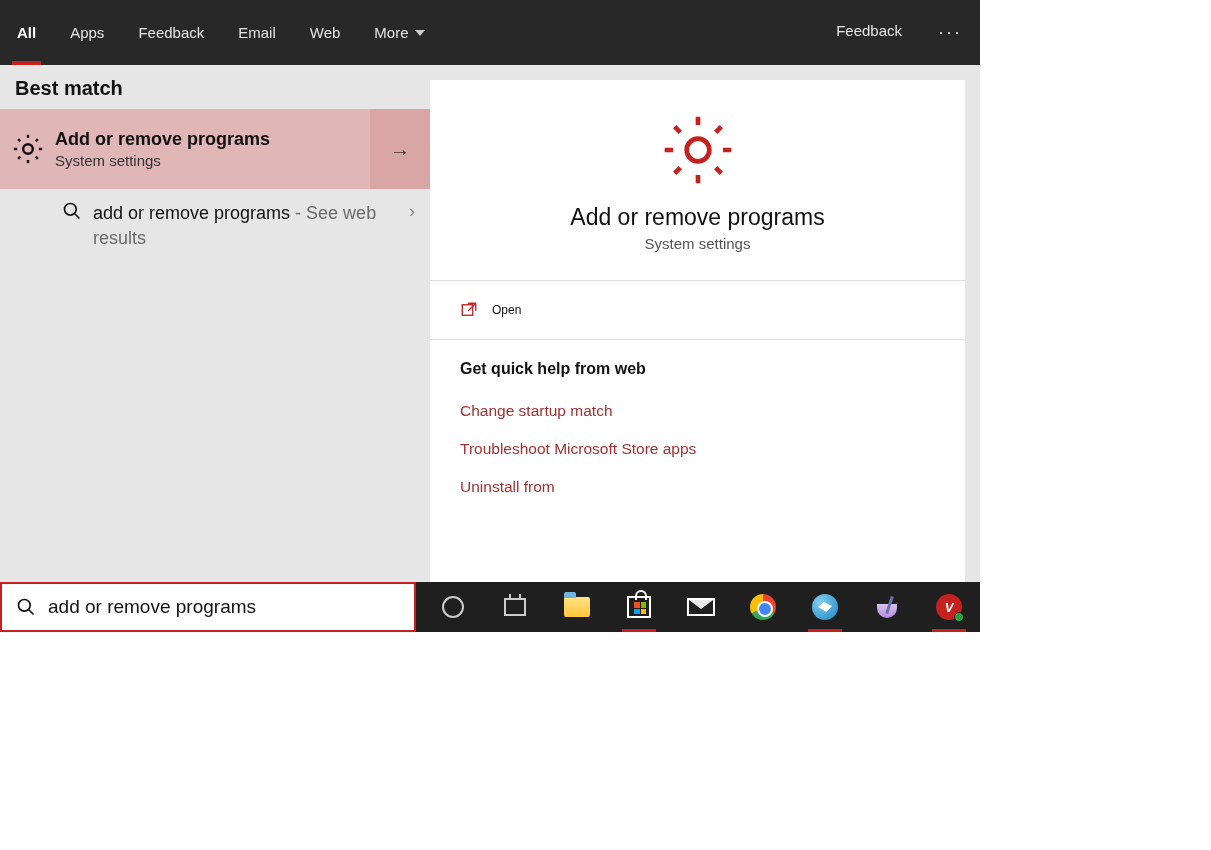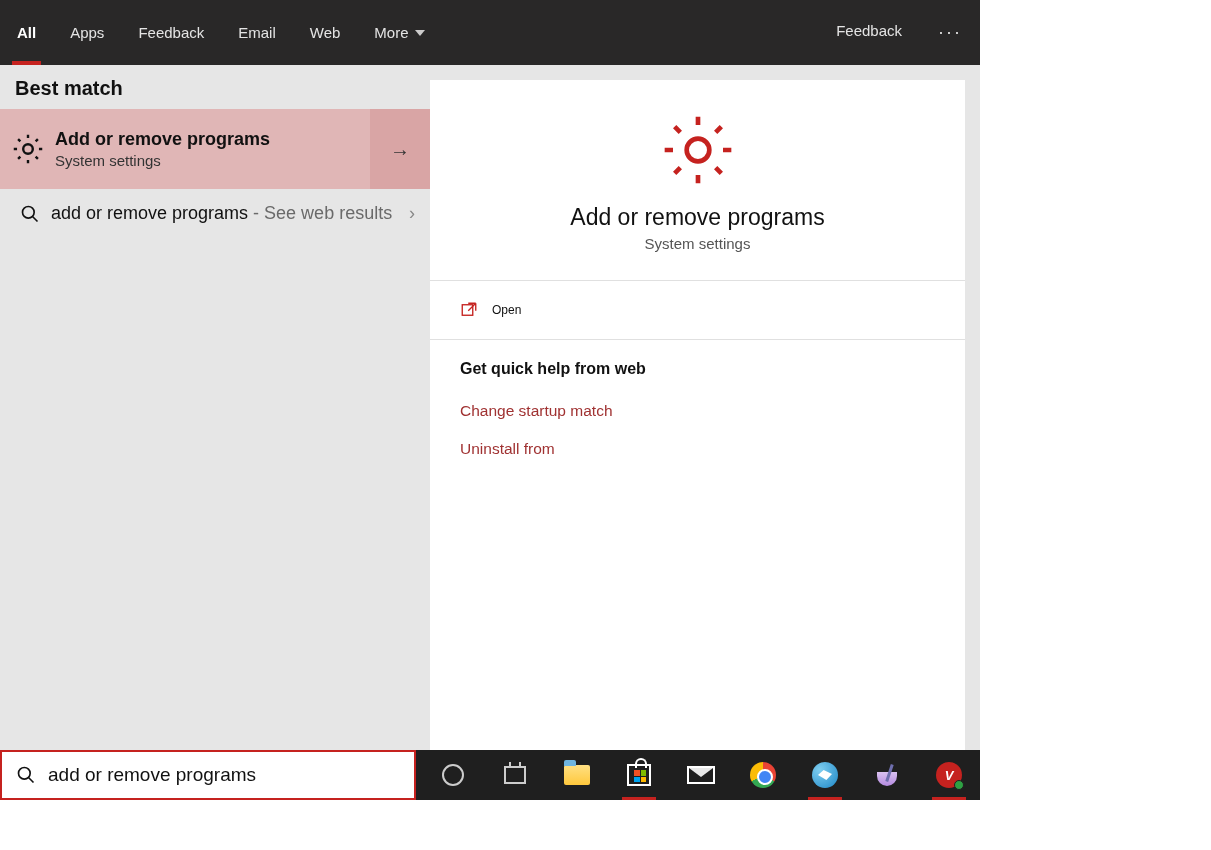--- a/index.html
+++ b/index.html
@@ -6,21 +6,21 @@
   body {
     font-family: "Segoe UI", Arial, sans-serif;
     background: #fff;
     width: 1211px;
     height: 850px;
     position: relative;
     overflow: hidden;
   }
   .app {
     width: 980px;
-    height: 800px;
+    height: 632px;
     background: #6d28d9;
     position: relative;
   }
   .topbar {
     height: 65px;
     background: #292828;
     display: flex;
     align-items: center;
     color: #fff;
     font-size: 15px;
@@ -65,24 +65,25 @@
   .bm-text { flex:1; }
   .bm-title { font-size: 18px; font-weight: 600; color: #111; }
   .bm-sub { font-size: 15px; color: #333; margin-top: 2px; }
   .bm-arrow {
     width: 60px; height: 100%;
     background: #d9a5a5;
     display:flex; align-items:center; justify-content:center;
     font-size: 20px; color: #333;
   }
   .web-item {
-    display:flex; align-items:center;
+    display:flex; align-items:flex-start;
     padding: 12px 15px;
     position: relative;
     cursor: pointer;
+    margin-left: 42px;
   }
   .web-icon { width: 30px; display:flex; justify-content:center; color:#111; }
   .web-text { flex:1; padding: 0 6px; font-size: 18px; color:#111; line-height: 1.4; }
   .web-suffix { color:#6a6a6a; font-size: 18px; }
   .web-arrow { color:#888; font-size:18px; padding-left:8px; }
   .right { flex:1; background:#e6e6e6; padding: 15px 15px 15px 0; }
   .detail-card {
     background:#fff; width:100%; height: 720px;
     border-radius: 0;
   }
@@ -246,20 +247,21 @@
               <rect x="3" y="5" width="14" height="14"></rect>
                 <path d="M11 3h10M21 3v10M21 3 11 13"></path>
             </svg>
           </span>
           <span class="action-label">Open</span>
         </div>
 
         <div class="help-section">
           <div class="help-title">Get quick help from web</div>
           <a class="help-link">Change startup match</a>
+          <a class="help-link">Troubleshoot Microsoft Store apps</a>
           <a class="help-link">Uninstall from</a>
         </div>
       </div>
     </div>
   </div>
 
   <div class="taskbar">
     <div class="searchbox">
       <span class="search-icon">
         <svg width="20" height="20" viewBox="0 0 24 24" fill="none" stroke="#111" stroke-width="2">

